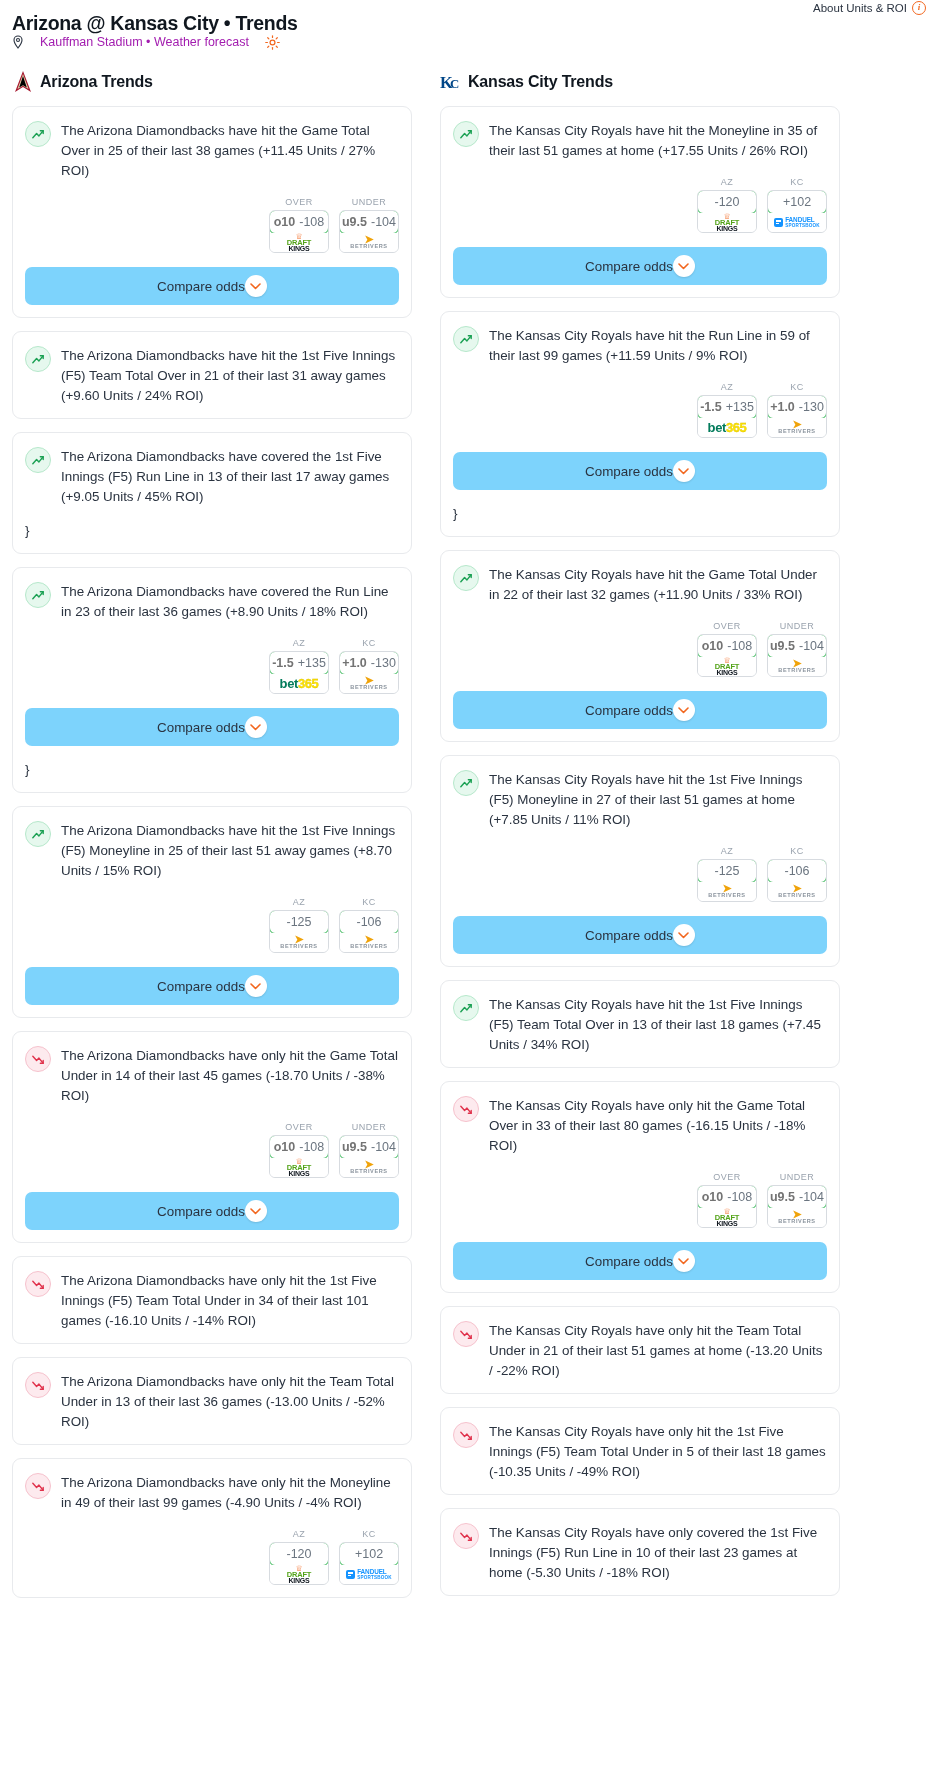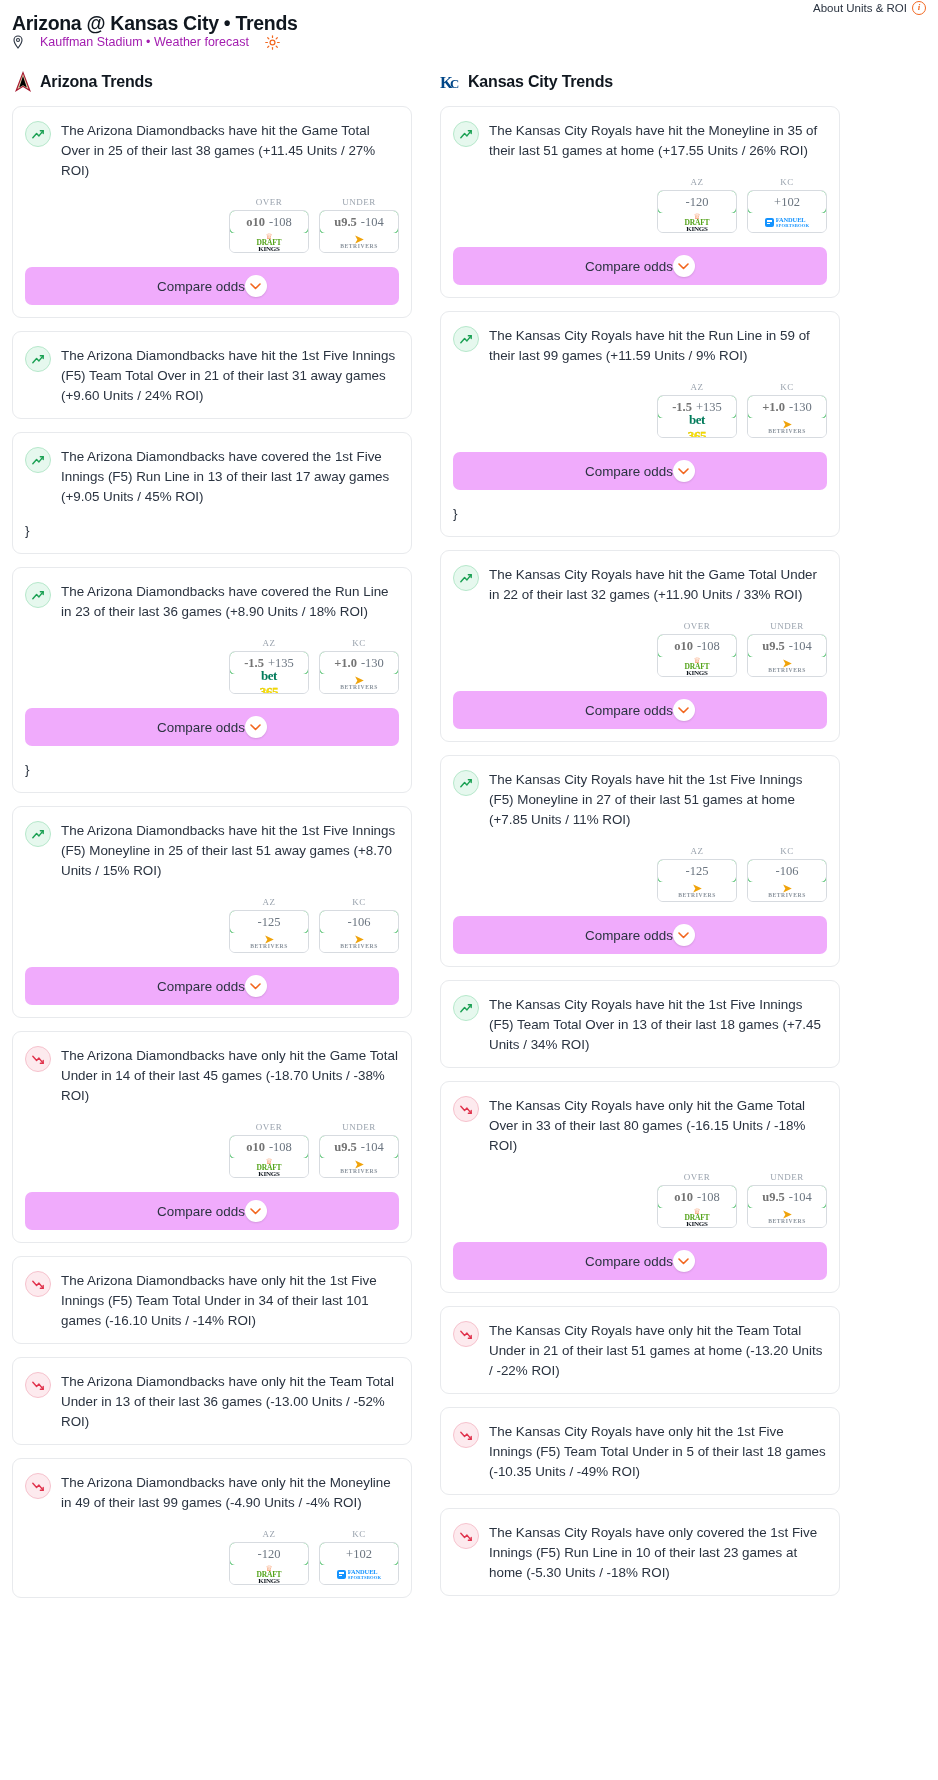--- a/index.html
+++ b/index.html
@@ -108,21 +108,21 @@
     margin-top: 14px;
   }
 
   
   .odds {
     display: flex;
     gap: 10px;
     justify-content: flex-end;
     margin-top: 16px;
   }
-  .odds-cell { width: 80px; font-family: Liberation Serif, serif; }
+  .odds-cell { width: 60px; }
   .odds-lbl {
     font-size: 9px;
     letter-spacing: 0.5px;
     color: #9aa3ae;
     text-align: center;
     margin-bottom: 3px;
     font-weight: 400;
   }
   .odds-box {
     border: 1px solid #d7dbe0;
@@ -146,21 +146,21 @@
   .odds-val span { color: #6b7580; font-weight: 400; }
   .odds-book {
     height: 19px;
     display: flex;
     align-items: center;
     justify-content: center;
     background: #fff;
   }
 
   
-  .bk { display: flex; align-items: center; justify-content: center; flex-direction: column; }
+  .bk { display: flex; align-items: center; justify-content: center; }
   .bk-dk { flex-direction: column; line-height: 6px; }
   .bk-dk .dk-crown { font-size: 8px; color: #f2671f; line-height: 6px; }
   .bk-dk .dk-t1 { font-size: 7.5px; font-weight: 700; color: #53a318; letter-spacing: -0.2px; }
   .bk-dk .dk-t2 { font-size: 7px; font-weight: 700; color: #10171f; letter-spacing: -0.2px; }
   .bk-br { flex-direction: column; line-height: 6px; }
   .bk-br .br-swoosh { font-size: 11px; color: #f0a30a; line-height: 7px; font-weight: 700; }
   .bk-br .br-t { font-size: 5.6px; font-weight: 700; color: #8b949e; letter-spacing: 0.6px; }
   .bk-b365 { font-size: 13px; font-weight: 700; letter-spacing: -0.4px; }
   .bk-b365 .g { color: #027b5b; }
   .bk-b365 .y { color: #ffe400; -webkit-text-stroke: 0.3px #d8c000; }
@@ -168,21 +168,21 @@
   .bk-fd .fd-mark { width: 9px; height: 9px; background: #1493ff; border-radius: 2px; position: relative; }
   .bk-fd .fd-mark:after { content: ""; position: absolute; left: 2px; top: 1.5px; width: 5px; height: 2px; background: #fff; }
   .bk-fd .fd-mark:before { content: ""; position: absolute; left: 2px; top: 4.6px; width: 3px; height: 1.6px; background: #fff; }
   .bk-fd .fd-txt { display: flex; flex-direction: column; line-height: 5.5px; }
   .bk-fd .fd-t1 { font-size: 6.4px; font-weight: 700; color: #1493ff; letter-spacing: -0.1px; }
   .bk-fd .fd-t2 { font-size: 4.6px; font-weight: 700; color: #1493ff; letter-spacing: 0.2px; }
 
   
   .compare {
     margin-top: 14px;
-    background: #f0abfc;
+    background: #7dd3fc;
     border-radius: 7px;
     height: 38px;
     display: flex;
     align-items: center;
     justify-content: center;
     cursor: pointer;
   }
   .compare-lbl { font-size: 13.4px; color: #2a3340; }
   .chev {
     width: 22px; height: 22px;

